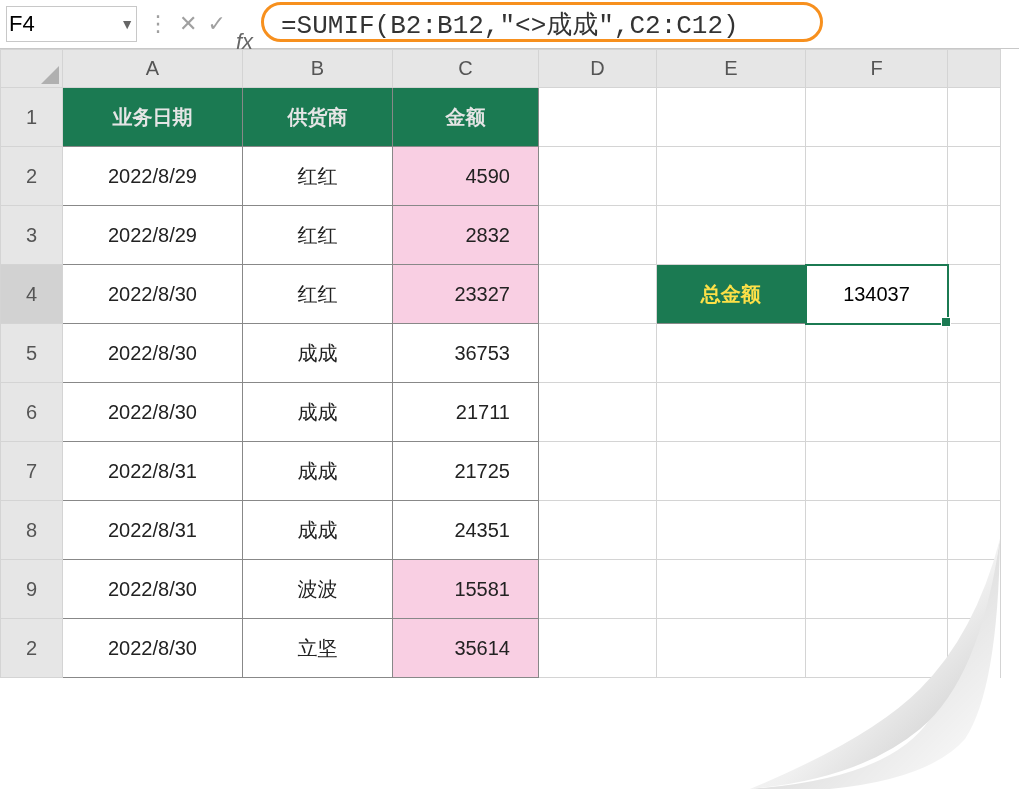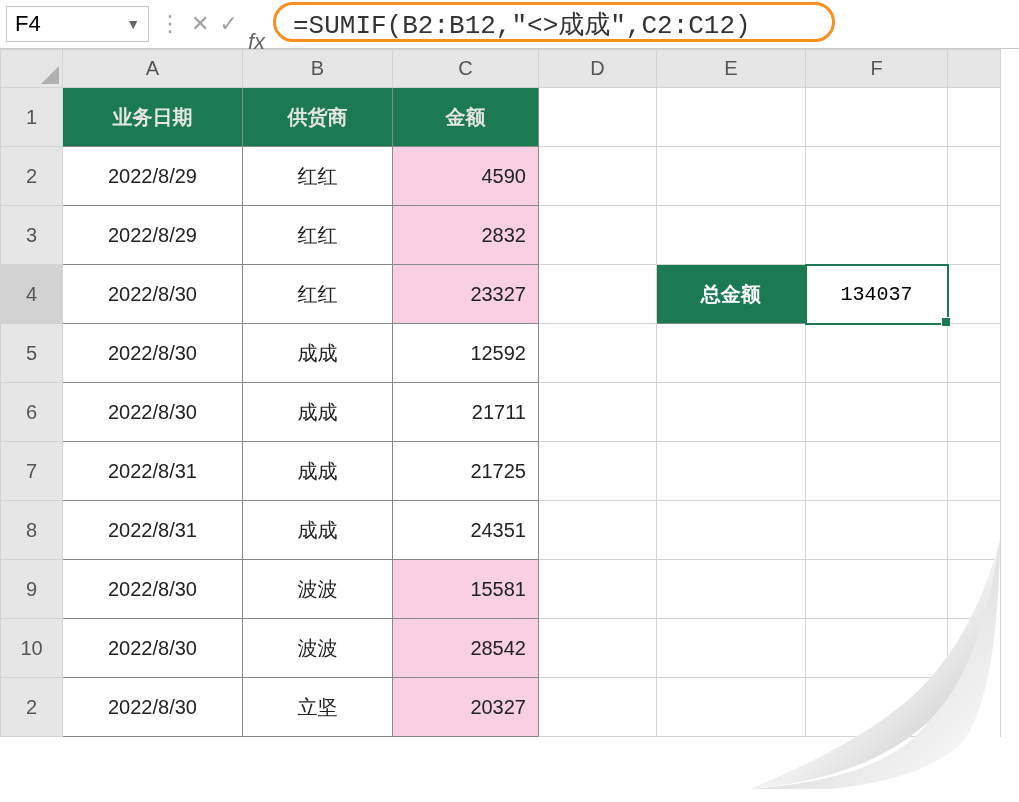--- a/index.html
+++ b/index.html
@@ -19,21 +19,21 @@
     border-bottom: 1px solid #c8c8c8;
     background: #fff;
     padding-left: 6px;
   }
   .name-box {
     width: 125px;
     height: 34px;
     border: 1px solid #c8c8c8;
     display: flex;
     align-items: center;
-    padding: 0 8px;
+    padding: 0 2px;
     font-size: 22px;
     background: #fff;
     justify-content: space-between;
   }
   .name-box .dd {
     font-size: 14px;
     color: #666;
   }
   .fx-sep {
     display: flex;
@@ -134,40 +134,40 @@
     font-size: 26px;
     border: 1px solid #888 !important;
   }
   .tbl-cell {
     border: 1px solid #888 !important;
     font-family: "Microsoft YaHei", Arial, sans-serif;
     font-size: 24px;
     color: #222;
     background: #fff;
   }
-  .tbl-cell.num { text-align: right; padding-right: 12px; }
+  .tbl-cell.num { text-align: right; padding-right: 28px; }
   .tbl-cell.date { text-align: center; }
   .pink { background: #f9cfe3 !important; }
 
   .side-head {
     background: #1b7a52;
-    color: #ffffff;
+    color: #fde047;
     font-weight: bold;
     font-size: 26px;
     text-align: center;
     border: 1px solid #888 !important;
   }
   .side-val {
     font-size: 28px;
     text-align: right;
     padding-right: 10px;
     border: 2px solid #1b7a52 !important;
     position: relative;
     background: #fff;
-    font-family: Liberation Mono, monospace;
+    font-family: Liberation Sans, sans-serif;
   }
   .side-val::after {
     content: "";
     position: absolute;
     right: -4px;
     bottom: -4px;
     width: 8px; height: 8px;
     background: #1b7a52;
     border: 1px solid #fff;
   }
@@ -268,21 +268,21 @@
     <td class="blank"></td>
     <td class="side-head">总金额</td>
     <td class="side-val">134037</td>
     <td class="blank"></td>
   </tr>
 
   <tr class="data-row">
     <th class="row-head">5</th>
     <td class="tbl-cell date">2022/8/30</td>
     <td class="tbl-cell">成成</td>
-    <td class="tbl-cell num">12592</td>
+    <td class="tbl-cell num">36753</td>
     <td class="blank"></td>
     <td class="blank"></td>
     <td class="blank"></td>
     <td class="blank"></td>
   </tr>
 
   <tr class="data-row">
     <th class="row-head">6</th>
     <td class="tbl-cell date">2022/8/30</td>
     <td class="tbl-cell">成成</td>
@@ -319,37 +319,27 @@
     <th class="row-head">9</th>
     <td class="tbl-cell date">2022/8/30</td>
     <td class="tbl-cell">波波</td>
     <td class="tbl-cell num pink">15581</td>
     <td class="blank"></td>
     <td class="blank"></td>
     <td class="blank"></td>
     <td class="blank"></td>
   </tr>
 
-  <tr class="data-row">
-    <th class="row-head">10</th>
-    <td class="tbl-cell date">2022/8/30</td>
-    <td class="tbl-cell">波波</td>
-    <td class="tbl-cell num pink">28542</td>
-    <td class="blank"></td>
-    <td class="blank"></td>
-    <td class="blank"></td>
-    <td class="blank"></td>
-  </tr>
 
 
   <tr class="data-row">
     <th class="row-head">2</th>
     <td class="tbl-cell date">2022/8/30</td>
     <td class="tbl-cell">立坚</td>
-    <td class="tbl-cell num pink">20327</td>
+    <td class="tbl-cell num pink">35614</td>
     <td class="blank"></td>
     <td class="blank"></td>
     <td class="blank"></td>
     <td class="blank"></td>
   </tr>
 </tbody>
     </table>
 
 <svg class="page-curl" viewBox="0 0 250 250">
   <defs>

